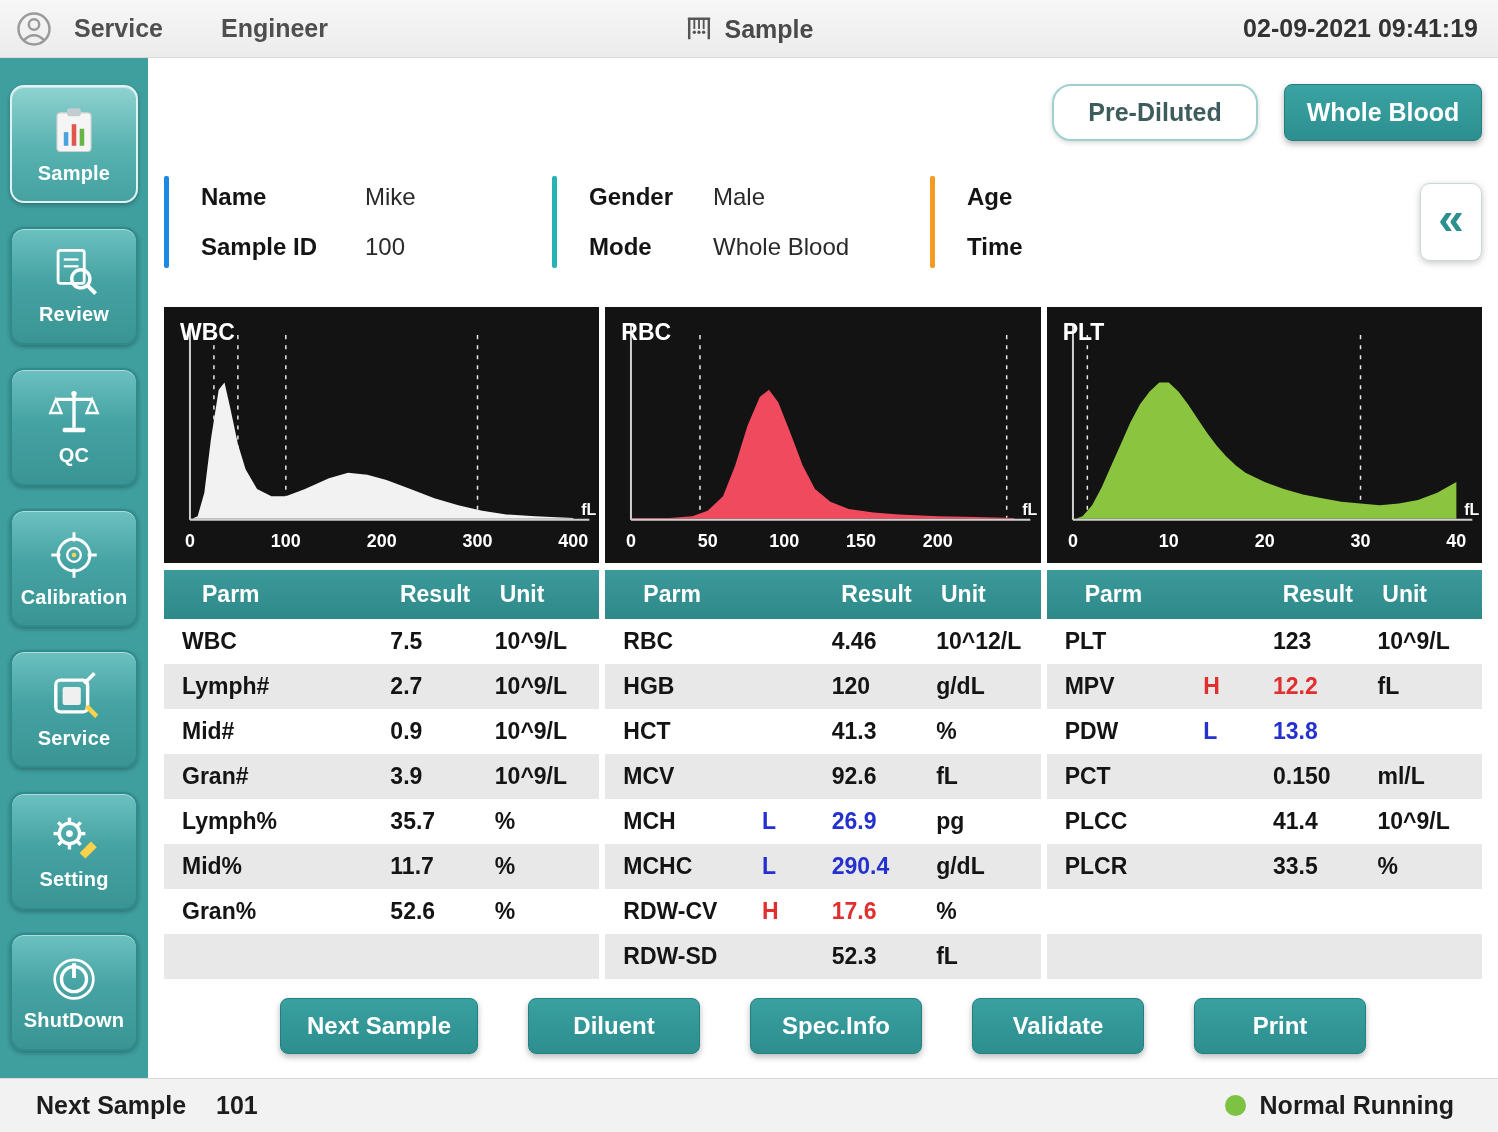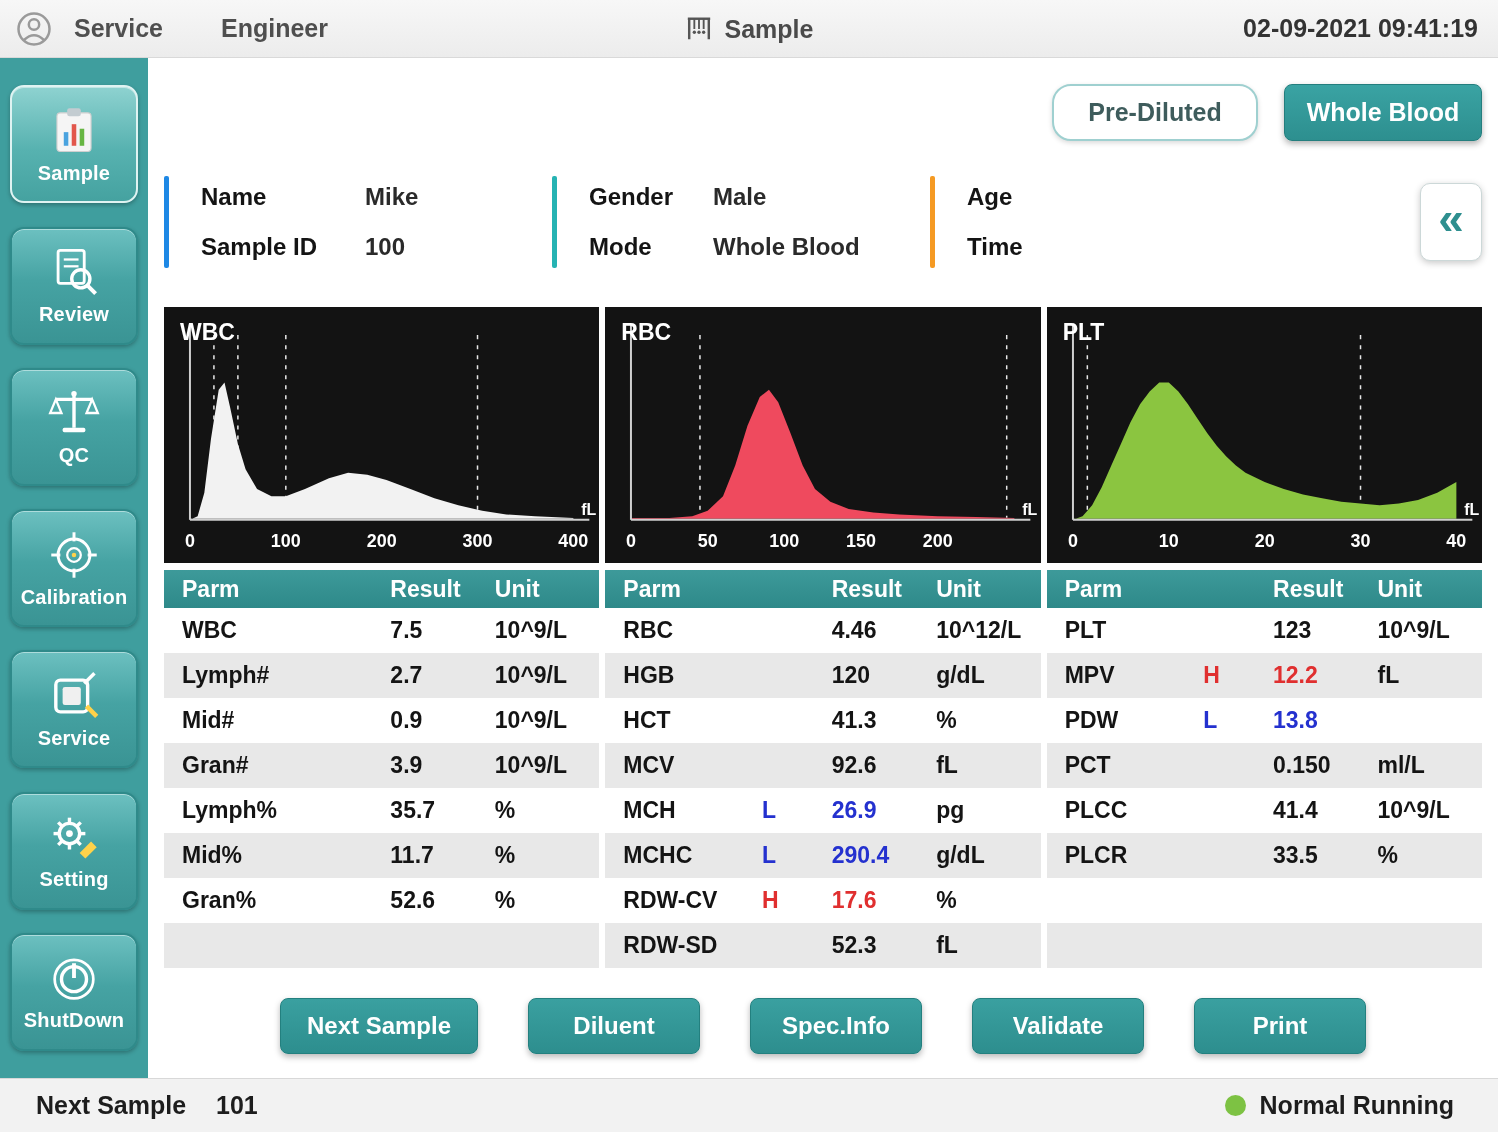--- a/index.html
+++ b/index.html
@@ -70,21 +70,21 @@
     box-shadow:0 3px 6px rgba(0,0,0,.3); cursor:pointer;
   }
 
   
   .patient-row{ position:absolute; top:112px; left:16px; right:16px; height:104px; display:flex; align-items:stretch; }
   .pgroup{ display:flex; }
   .pbar{ width:5px; margin:6px 0; border-radius:2px; }
   .pcol{ display:flex; flex-direction:column; justify-content:space-around; padding:2px 4px; }
   .pcol div{ height:46px; line-height:46px; font-size:24px; white-space:nowrap; }
   .pcol.labels{ font-weight:bold; color:#141414; padding-left:32px; }
-  .pcol.values{ color:#2a2a2a; font-weight:bold; }
+  .pcol.values{ color:#2a2a2a; font-weight:normal; }
   .g1{ width:388px; } .g1 .labels{ width:192px; }
   .g2{ width:378px; } .g2 .labels{ width:152px; }
   .g3{ flex:1; } .g3 .labels{ width:152px; }
   .collapse-btn{
     align-self:center; width:62px; height:78px;
     border:1px solid #ccd8d8; border-radius:10px; background:#fff;
     box-shadow:0 2px 7px rgba(0,0,0,.22);
     color:#2e8f8f; font-size:46px; font-weight:bold;
     display:flex; align-items:center; justify-content:center;
     cursor:pointer; padding-bottom:8px;
@@ -94,23 +94,23 @@
   .charts-row{ position:absolute; top:249px; left:16px; right:16px; height:256px; display:flex; gap:6px; }
   .chart-panel{ flex:1; position:relative; background:#131313; }
   .chart-title{ position:absolute; top:12px; left:16px; color:#fff; font-weight:bold; font-size:23px; z-index:2; }
   .chart-panel svg{ position:absolute; inset:0; width:100%; height:100%; }
 
   
   .tables-row{ position:absolute; top:512px; left:16px; right:16px; display:flex; gap:6px; }
   .rtable{ flex:1; }
   .t-head{
     display:grid; grid-template-columns:52% 24% 24%;
-    height:38px; align-items:center;
+    height:49px; align-items:center;
     background:linear-gradient(#3d9a9a,#2e8989);
-    color:#fff; font-weight:bold; font-size:23px;
+    color:#fff; font-weight:bold; font-size:23px;padding-left:20px;
   }
   .t-head .th0{ padding-left:18px; }
   .t-row{ display:grid; grid-template-columns:36% 16% 24% 24%; height:45px; align-items:center; font-size:23px; font-weight:bold; color:#141414; }
   .t-row.even{ background:#ffffff; }
   .t-row.odd{ background:#e8e8e8; }
   .td-parm{ padding-left:18px; white-space:nowrap; }
   .td.low{ color:#2431cf; }
   .td.high{ color:#e02f2f; }
 
   

